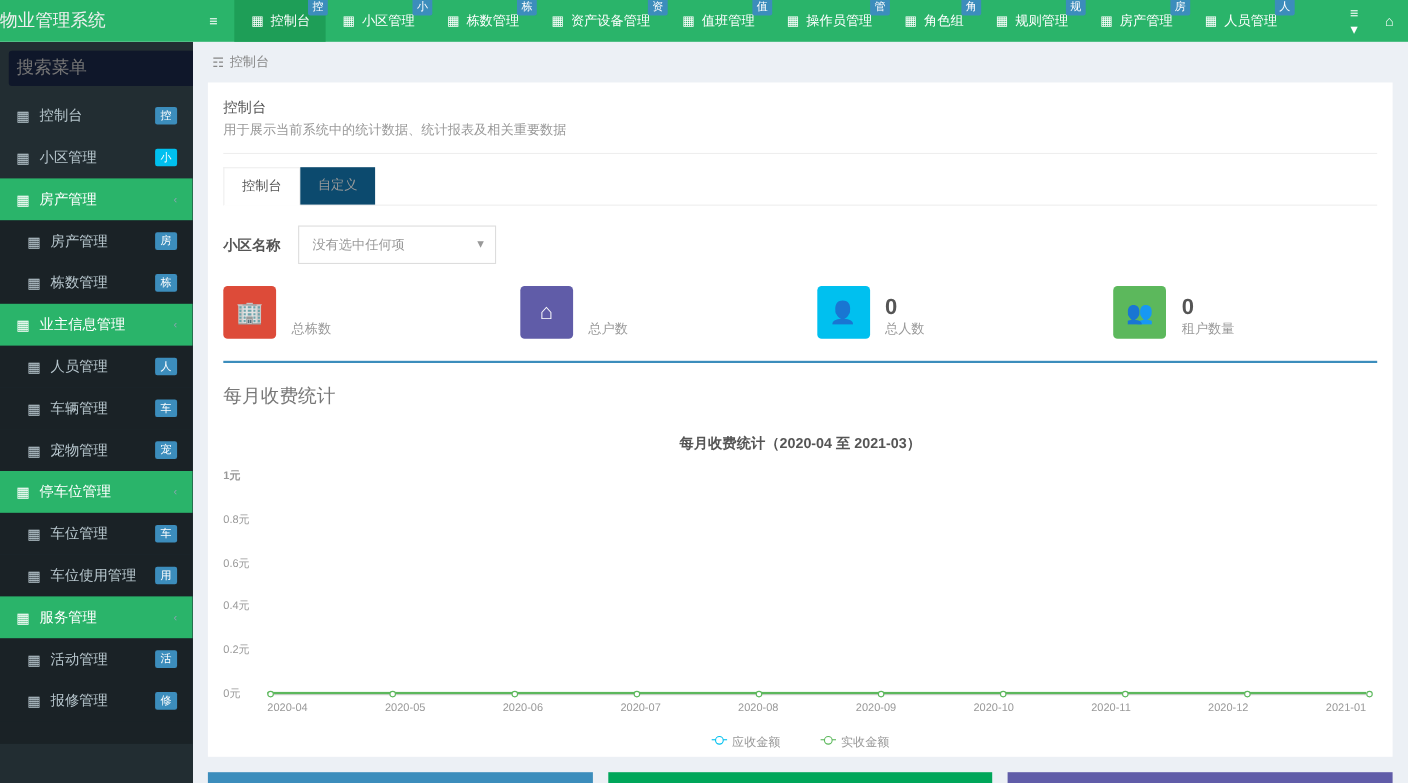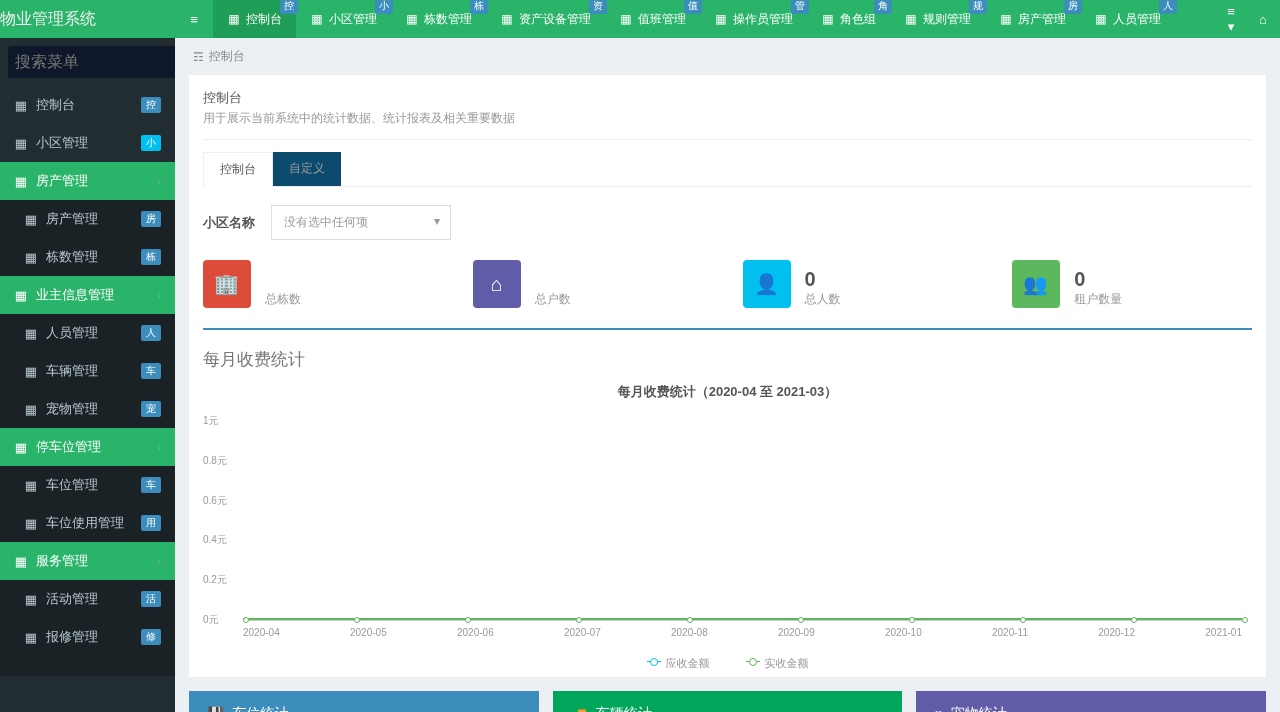--- a/index.html
+++ b/index.html
@@ -44,21 +44,21 @@
 .stats{display:flex;gap:30px;padding-bottom:20px;border-bottom:2px solid #3c8dbc;margin-bottom:18px}
 .stat{display:flex;gap:14px;flex:1}
 .stat-icon{width:48px;height:48px;border-radius:4px;display:flex;align-items:center;justify-content:center;color:#fff;font-size:20px}
 .stat-icon.red{background:#dd4b39}
 .stat-icon.purple{background:#605ca8}
 .stat-icon.cyan{background:#00c0ef}
 .stat-icon.green{background:#5cb85c}
 .stat-text{display:flex;flex-direction:column;justify-content:flex-end}
 .stat-value{font-size:20px;font-weight:bold;color:#555}
 .stat-label{font-size:12px;color:#999}
-.section-title{font-size:17px;color:#777;margin-bottom:12px}
+.section-title{font-size:17px;color:#777;margin-bottom:23px}
 .chart{position:relative;height:280px}
 .chart-title{text-align:center;font-size:13px;font-weight:bold;color:#555;margin-bottom:20px}
 .chart-area{position:relative;height:200px;margin-left:40px;margin-right:10px;border-bottom:1px solid #ccc}
 .y-tick{position:absolute;left:-40px;font-size:10px;color:#999;transform:translateY(-50%)}
 .x-ticks{display:flex;justify-content:space-between;margin-left:40px;margin-right:10px;font-size:10px;color:#999;margin-top:6px}
 .chart-line{position:absolute;bottom:0;left:0;right:0;height:2px;background:#5cb85c}
 .chart-dot{position:absolute;bottom:-3px;width:6px;height:6px;border:1px solid #5cb85c;background:#fff;border-radius:50%}
 .legend{display:flex;justify-content:center;gap:36px;margin-top:18px;font-size:11px;color:#999}
 .legend-item{display:flex;align-items:center;gap:5px}
 .legend-dot{width:14px;height:6px;border-top:1px solid;display:inline-block;position:relative}
@@ -269,21 +269,21 @@
           </div>
         </div>
       </div>
 
     <div class="section-title">每月收费统计</div>
 
     <div class="chart">
       <div class="chart-title">每月收费统计（2020-04 至 2021-03）</div>
       <div class="chart-area" id="chartarea">
         <div class="chart-line"></div>
-      <div class="y-tick" style="top: 0%;">1元</div>
+      <div class="y-tick" style="top: 0%; font-weight: bold;">1元</div>
           <div class="y-tick" style="top: 20%;">0.8元</div>
           <div class="y-tick" style="top: 40%;">0.6元</div>
           <div class="y-tick" style="top: 60%;">0.4元</div>
           <div class="y-tick" style="top: 80%;">0.2元</div>
           <div class="y-tick" style="top: 100%;">0元</div>
           <div class="chart-dot" style="left: 0%;"></div>
           <div class="chart-dot" style="left: 11.1111%;"></div>
           <div class="chart-dot" style="left: 22.2222%;"></div>
           <div class="chart-dot" style="left: 33.3333%;"></div>
           <div class="chart-dot" style="left: 44.4444%;"></div>

